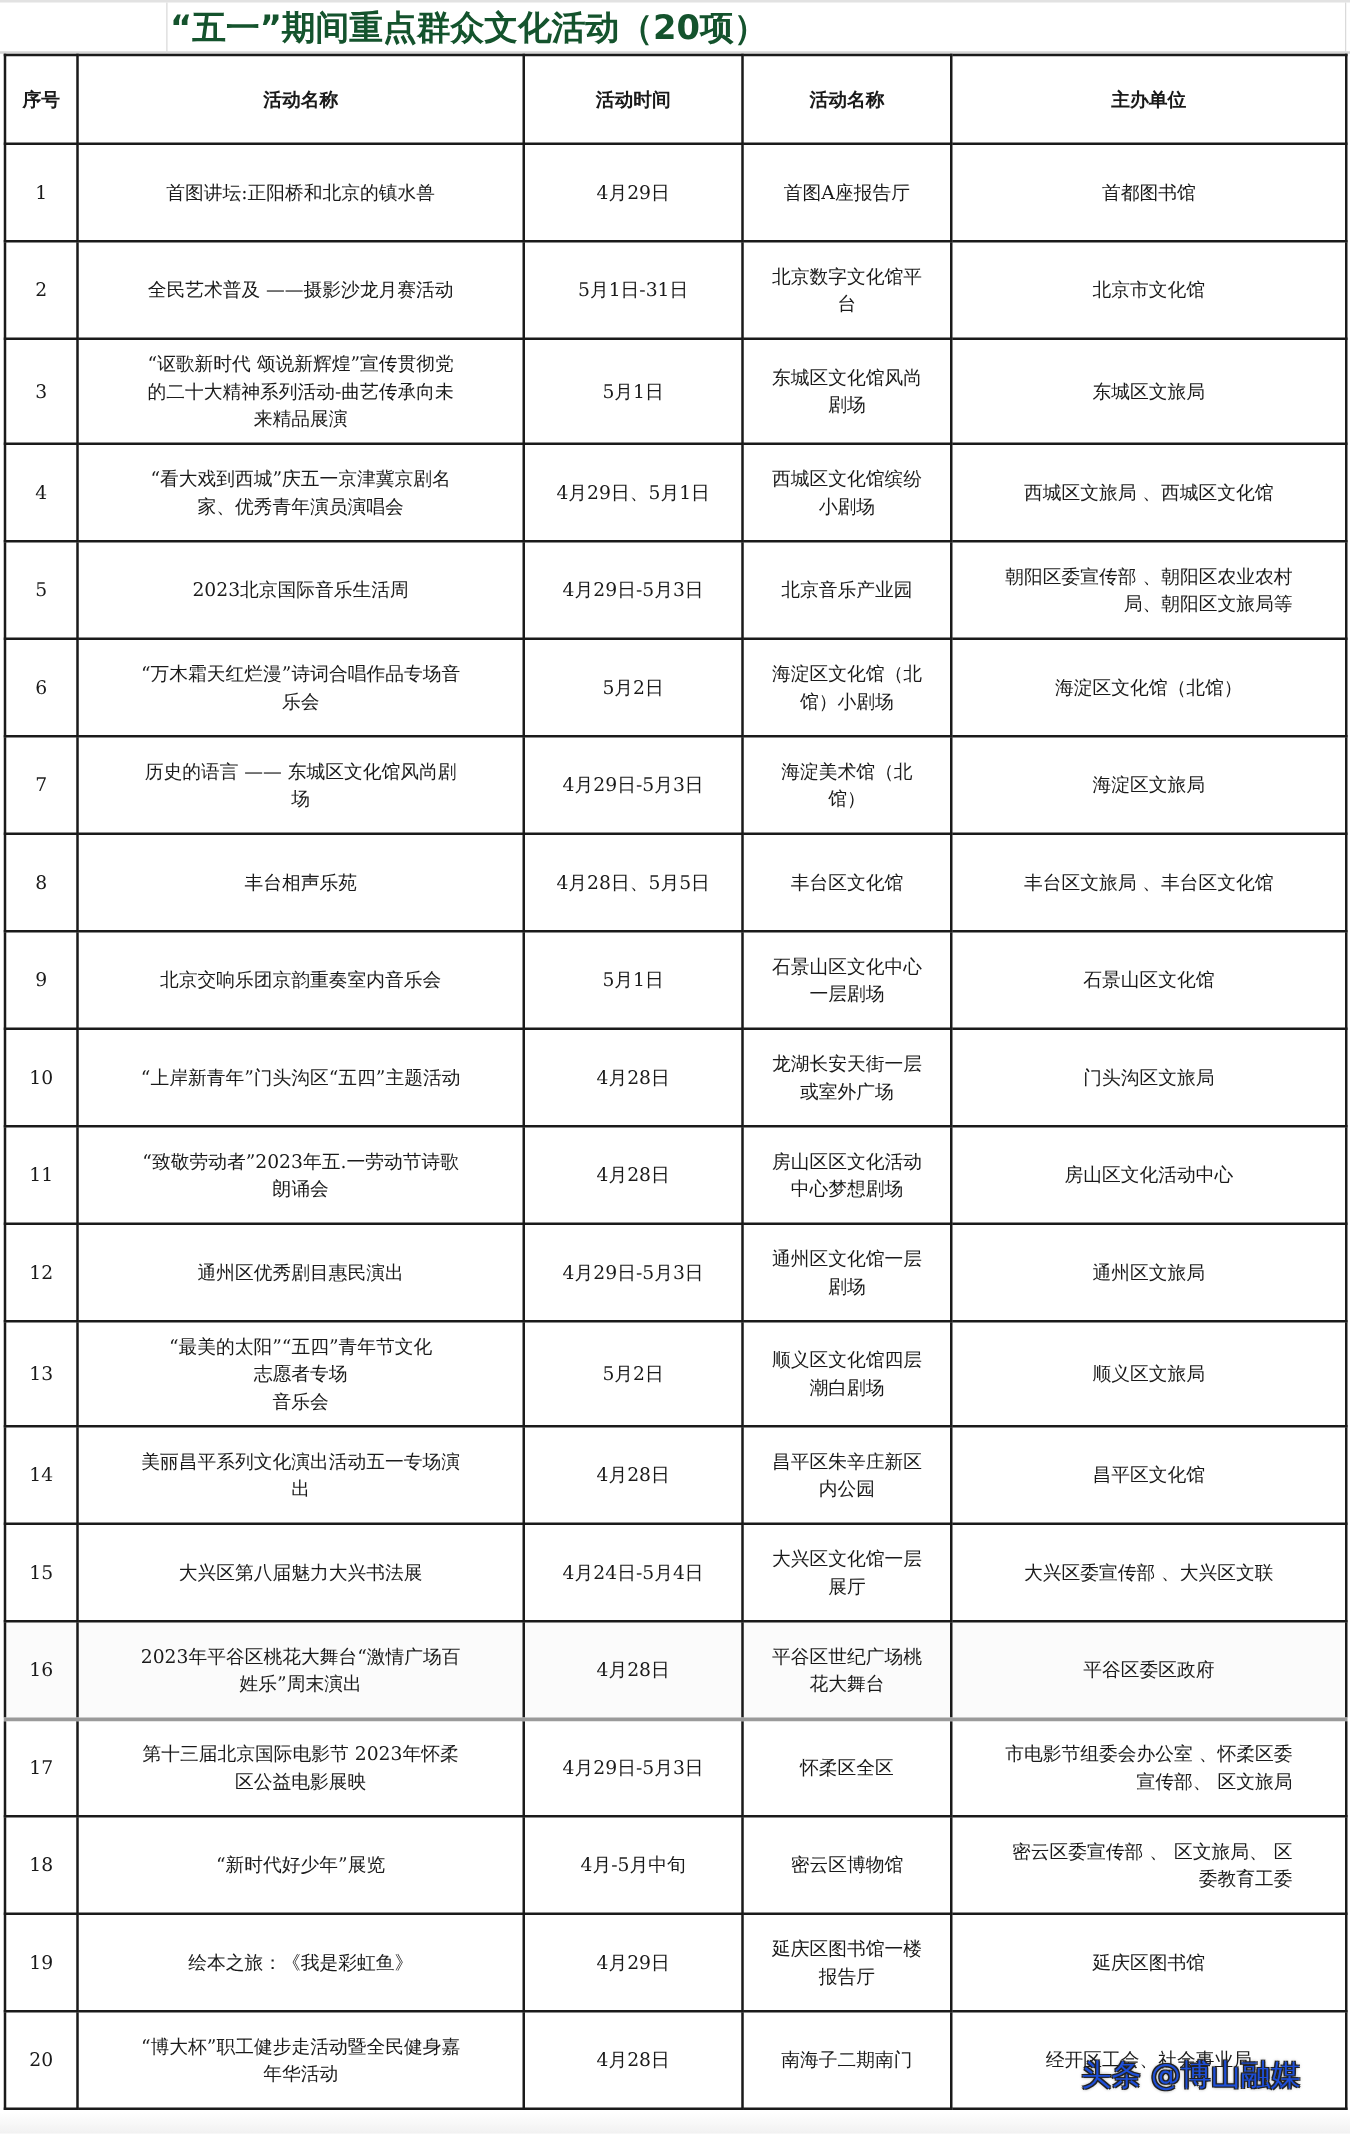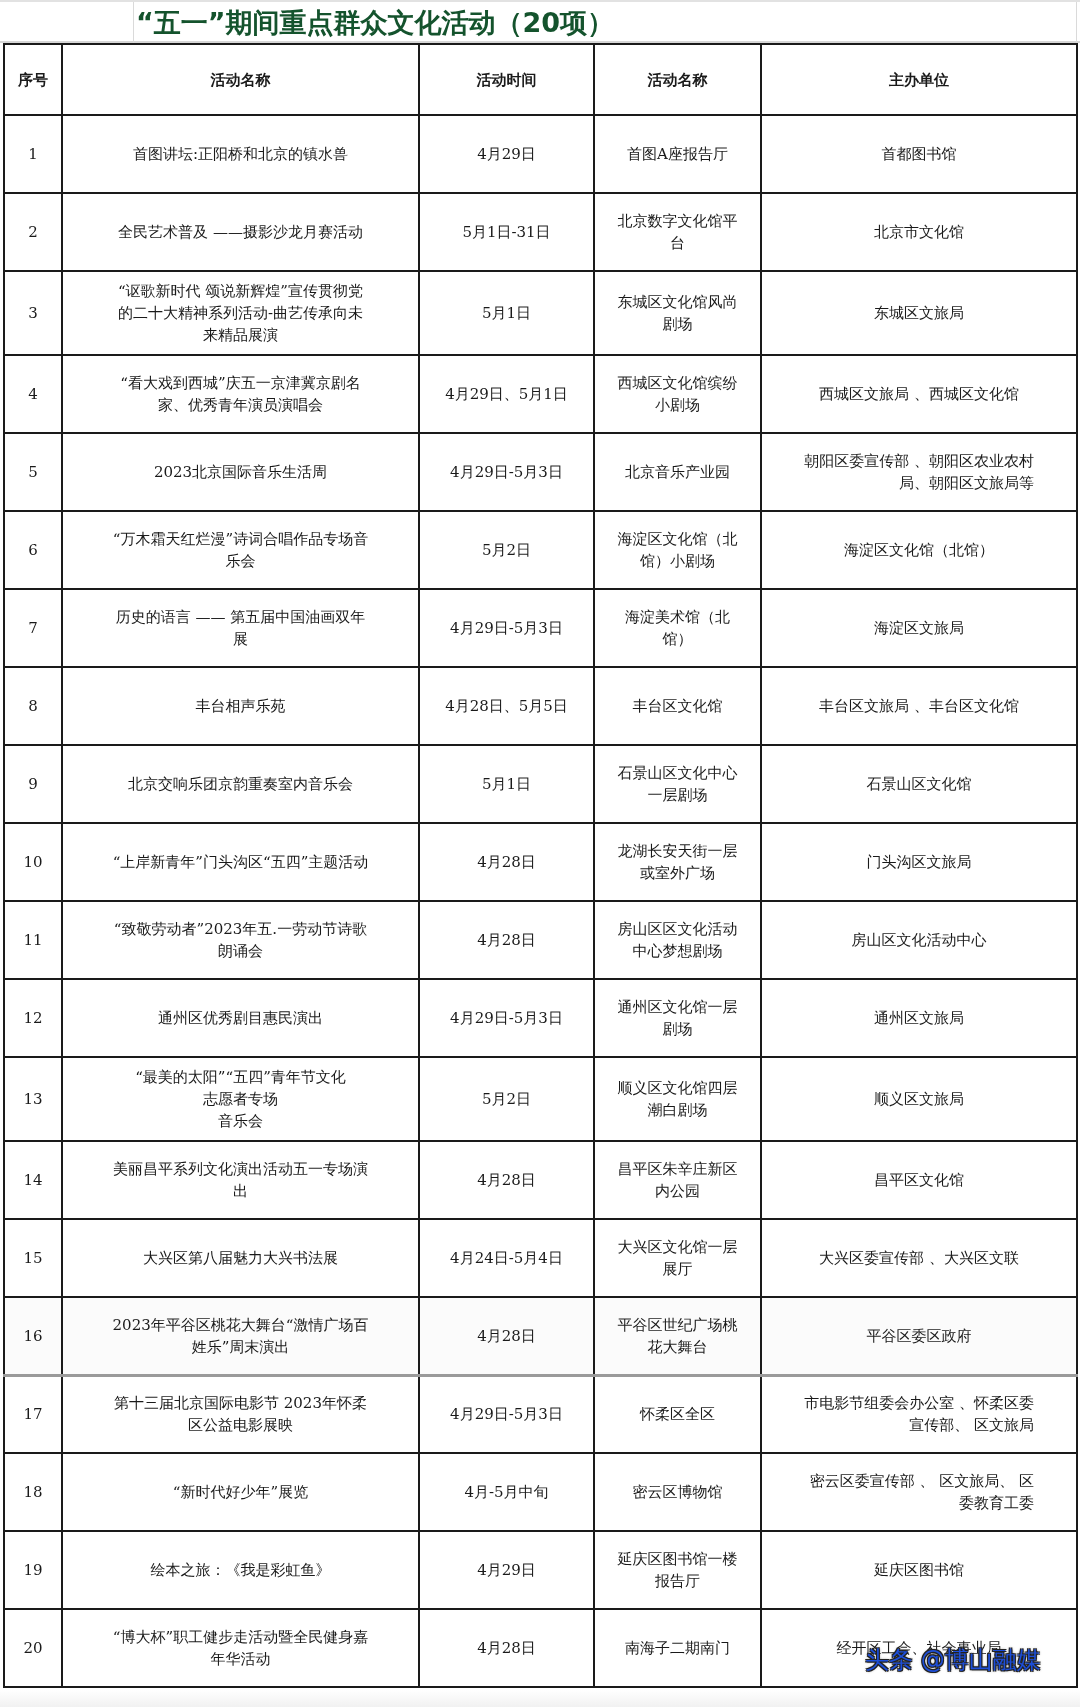--- a/index.html
+++ b/index.html
@@ -125,21 +125,21 @@
       </tr>
       <tr class="r-std">
         <td class="num"><span class="cell-text">6</span></td>
         <td class="name-cell"><span class="cell-text">“万木霜天红烂漫”诗词合唱作品专场音乐会</span></td>
         <td class="time-cell"><span class="cell-text">5月2日</span></td>
         <td class="place-cell"><span class="cell-text">海淀区文化馆（北馆）小剧场</span></td>
         <td class="org-cell"><span class="cell-text">海淀区文化馆（北馆）</span></td>
       </tr>
       <tr class="r-std">
         <td class="num"><span class="cell-text">7</span></td>
-        <td class="name-cell"><span class="cell-text">历史的语言 —— 第五届中国油画双年展</span></td>
+        <td class="name-cell"><span class="cell-text">历史的语言 —— 东城区文化馆风尚剧场</span></td>
         <td class="time-cell"><span class="cell-text">4月29日-5月3日</span></td>
         <td class="place-cell"><span class="cell-text">海淀美术馆（北馆）</span></td>
         <td class="org-cell"><span class="cell-text">海淀区文旅局</span></td>
       </tr>
       <tr class="r-std">
         <td class="num"><span class="cell-text">8</span></td>
         <td class="name-cell"><span class="cell-text">丰台相声乐苑</span></td>
         <td class="time-cell"><span class="cell-text">4月28日、5月5日</span></td>
         <td class="place-cell"><span class="cell-text">丰台区文化馆</span></td>
         <td class="org-cell"><span class="cell-text">丰台区文旅局 、丰台区文化馆</span></td>

